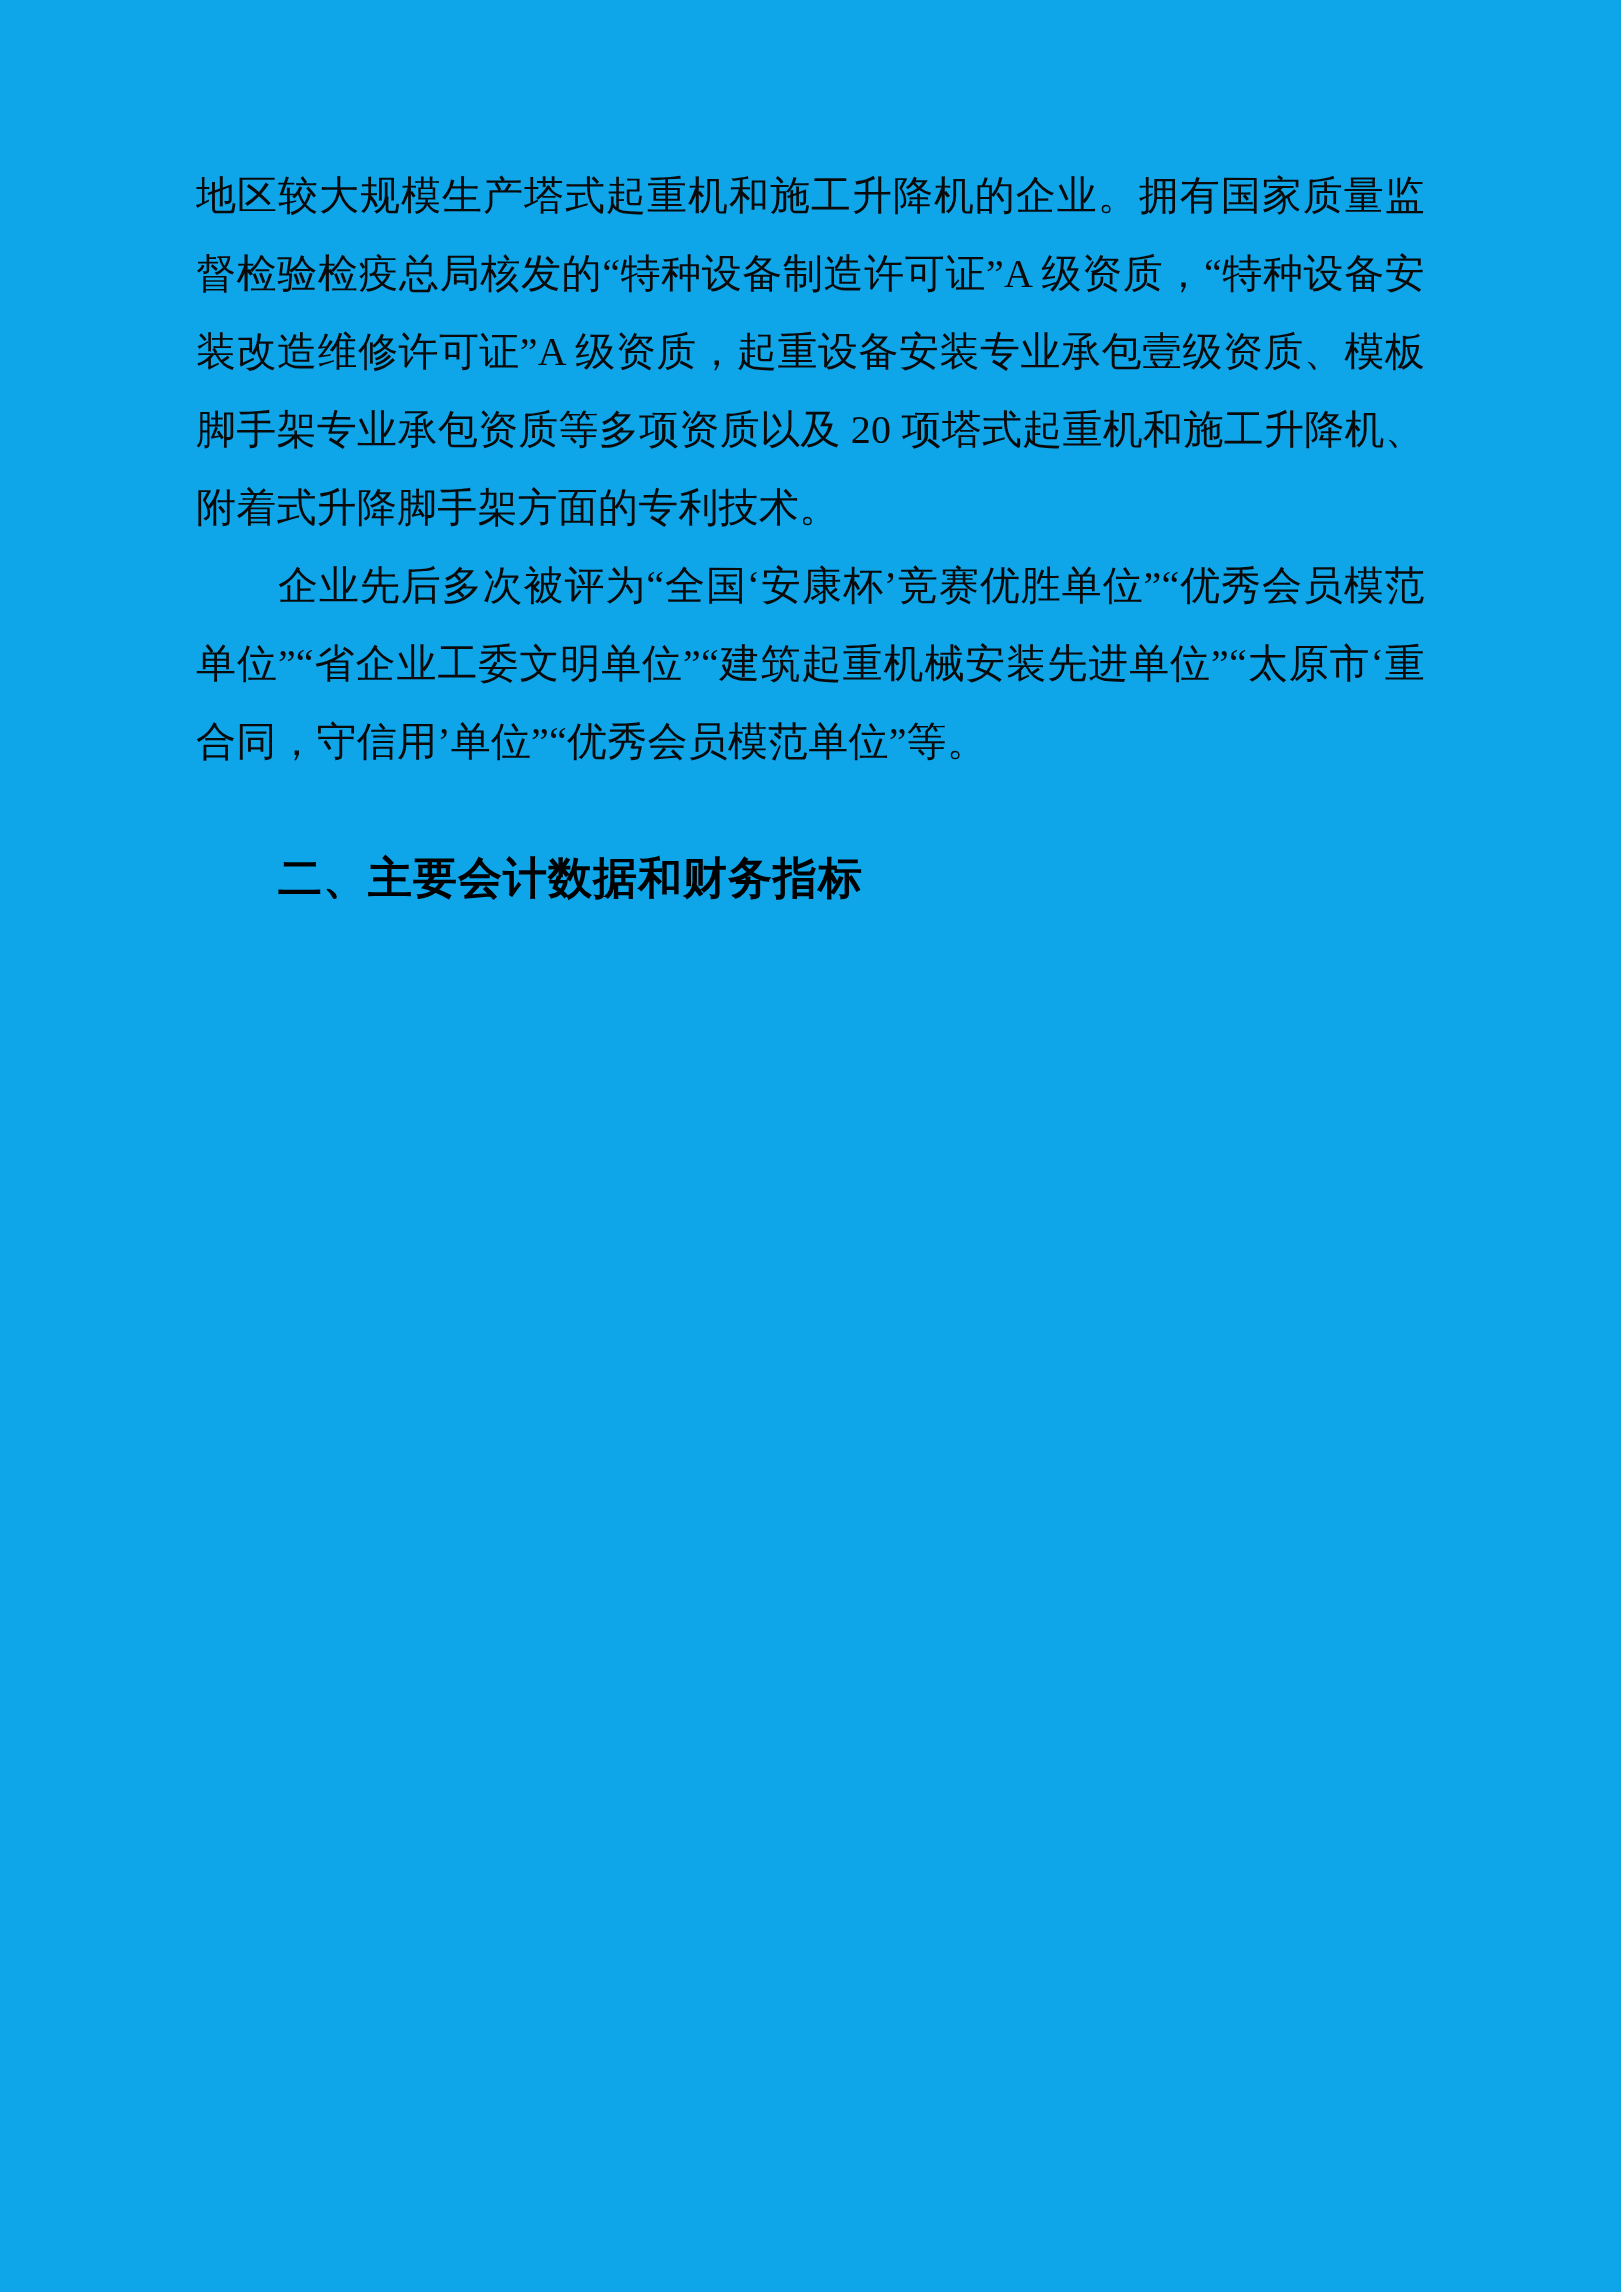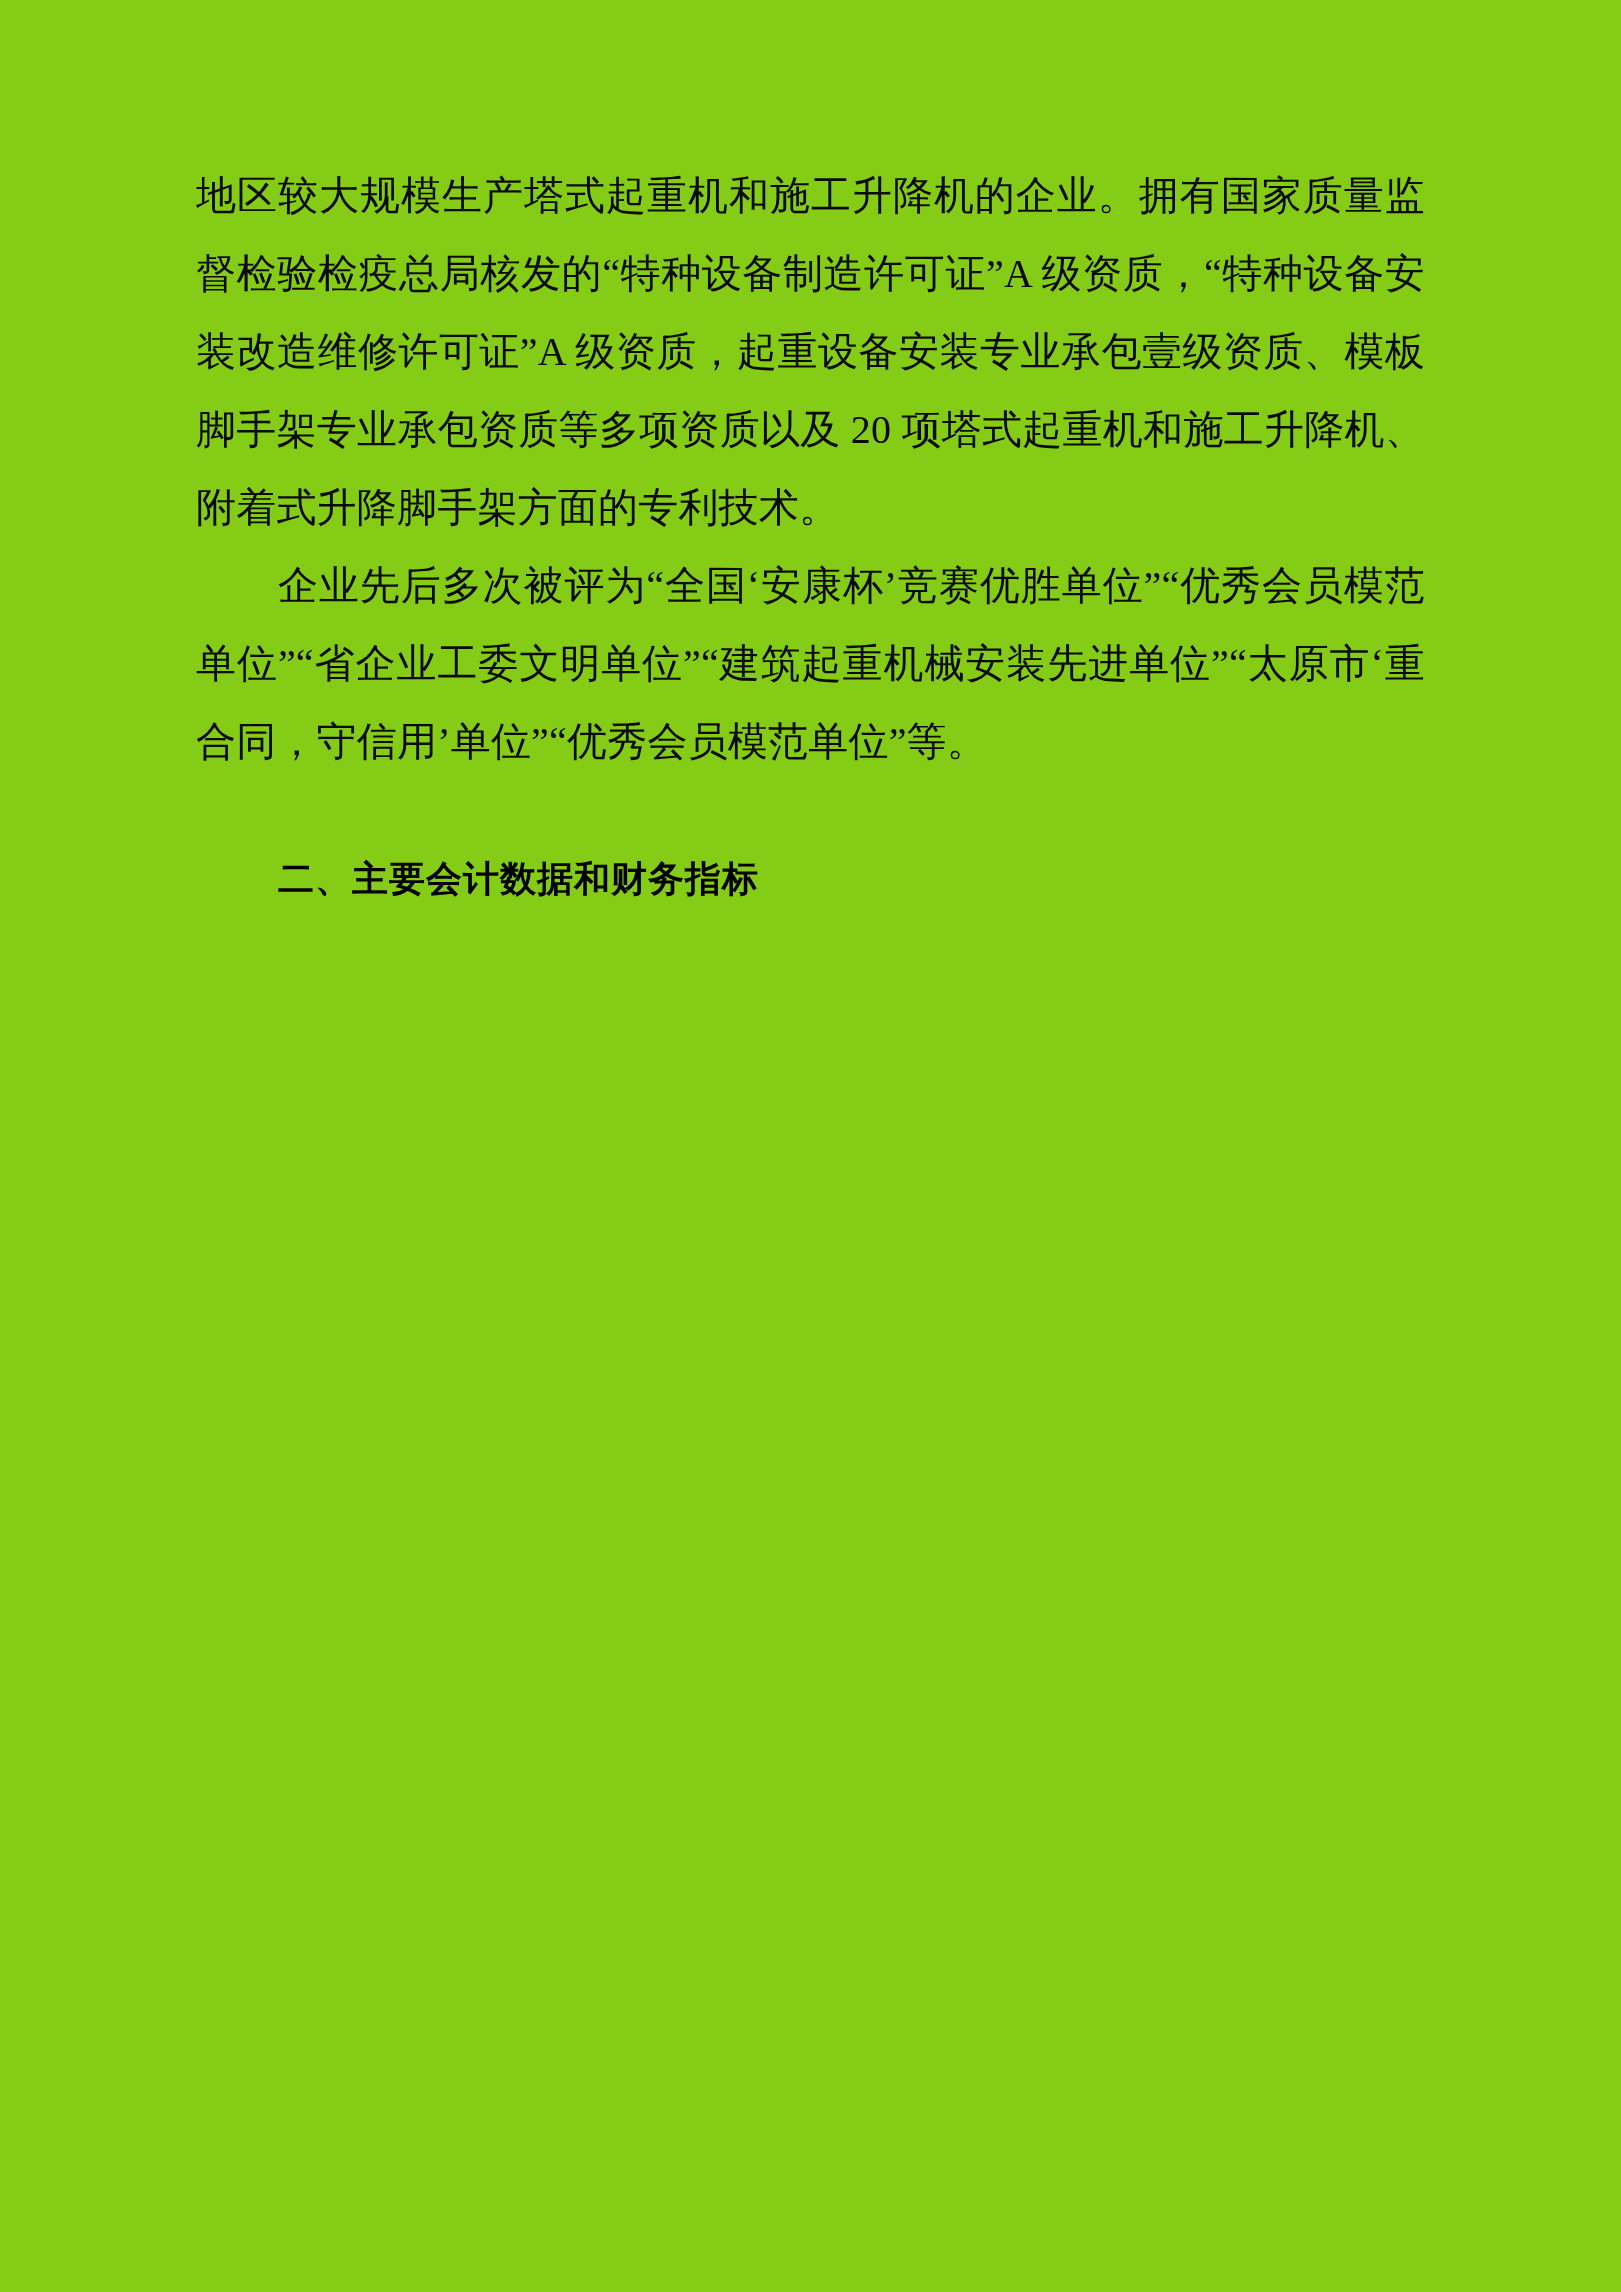--- a/index.html
+++ b/index.html
@@ -4,21 +4,21 @@
 <title>document</title>
 <style>
   html, body {
     margin: 0;
     padding: 0;
     background: #ffffff;
   }
   .page {
     width: 1621px;
     height: 2293px;
-    background: #84cc16;
+    background: #0ea5e9;
     position: relative;
     box-sizing: border-box;
     padding: 157px 196px 0 196px;
     font-family: "Liberation Serif", "DejaVu Serif", serif;
     color: #000000;
   }
   .doc-body {
     width: 1229px;
   }
   p.para {
@@ -28,21 +28,21 @@
     text-align: justify;
     text-justify: inter-ideograph;
     letter-spacing: 0.2px;
     color: #0a0a0a;
   }
   p.indent {
     text-indent: 82px;
   }
   h2.section-heading {
     margin: 33px 0 0 0;
-    font-size: 36px;
+    font-size: 44px;
     line-height: 78px;
     font-weight: bold;
     text-indent: 82px;
     letter-spacing: 1px;
     color: #000000;
   }
   .gap-heading { height: 25.5px; }
 </style>
 </head>
 <body>

